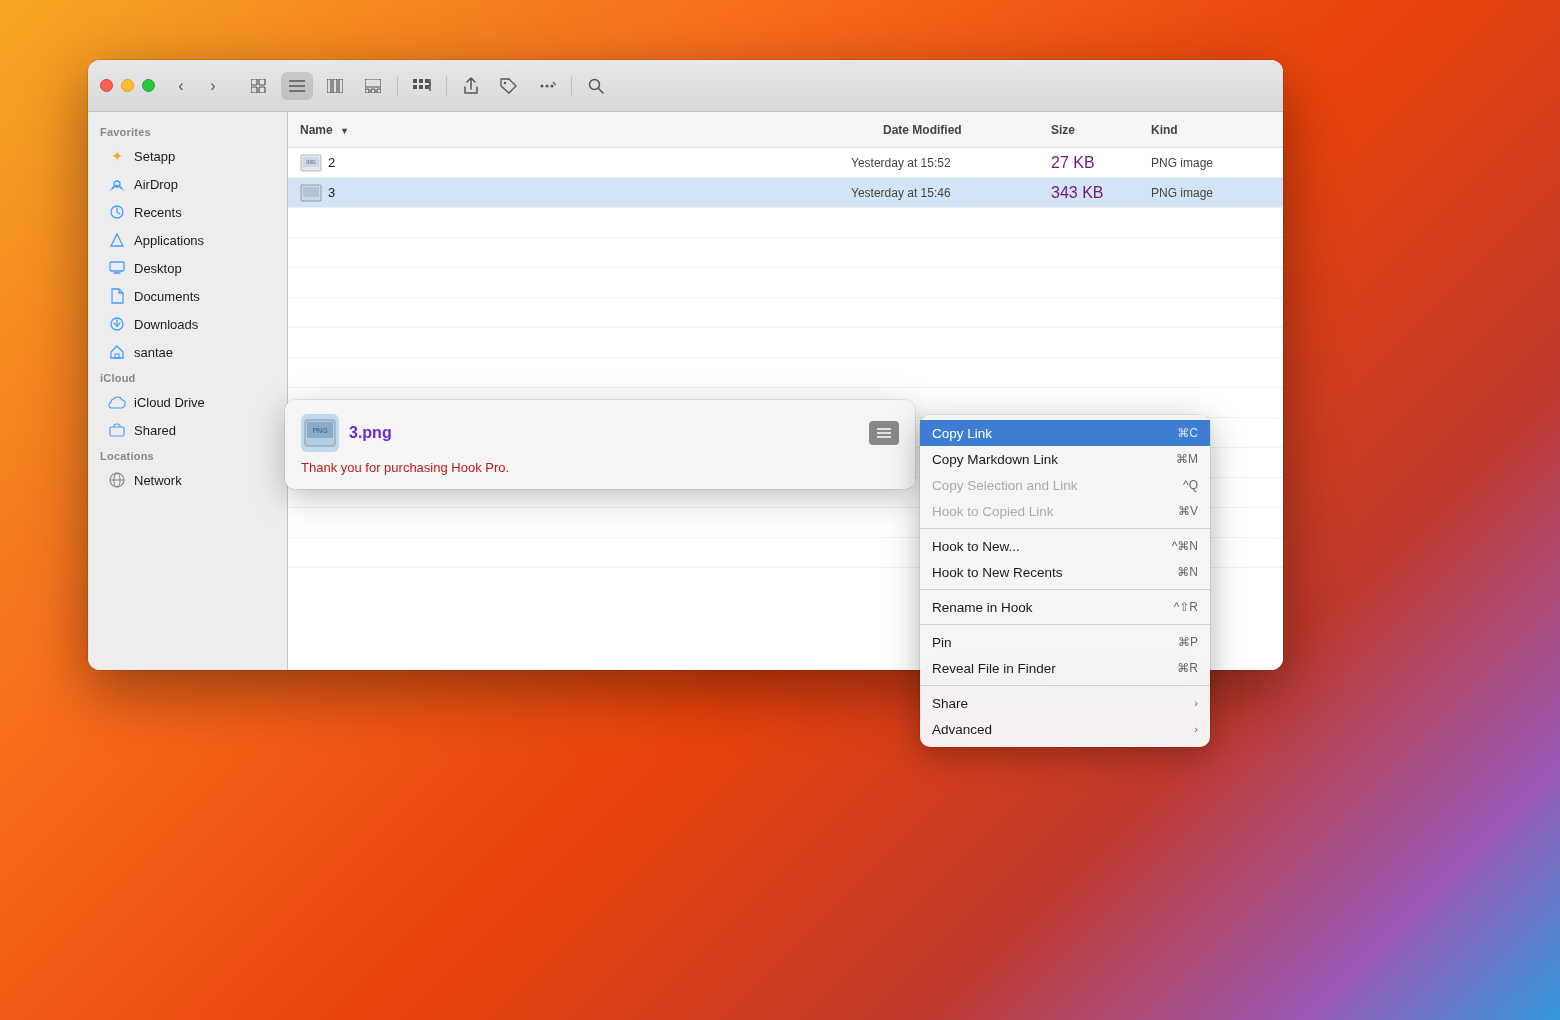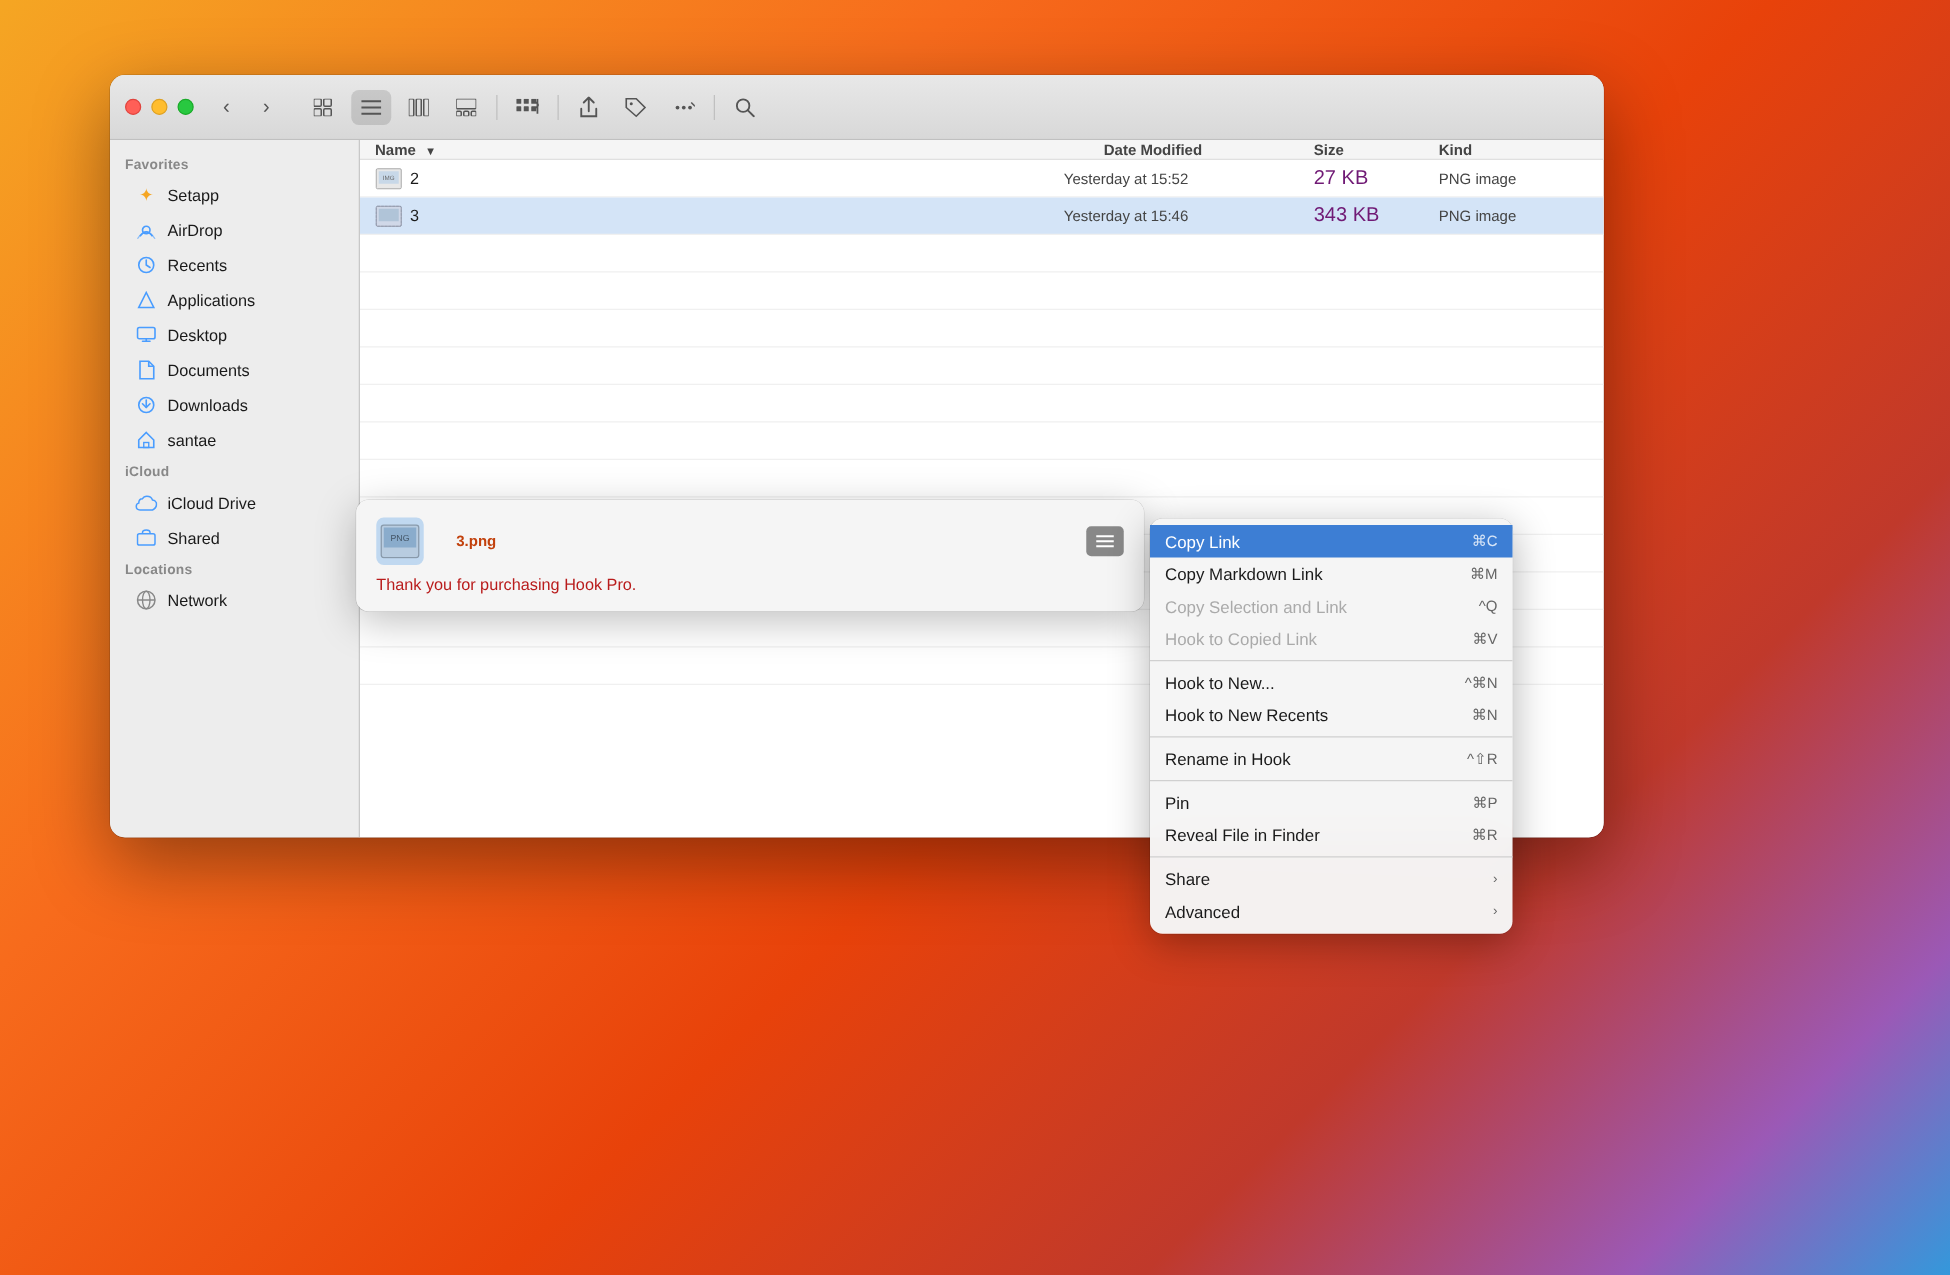--- a/index.html
+++ b/index.html
@@ -168,21 +168,21 @@
     .file-list {
       flex: 1;
       overflow-y: auto;
       background: #fff;
     }
 
     .file-list-header {
       display: flex;
       align-items: center;
       padding: 0 12px;
-      height: 16px;
+      height: 36px;
       background: #f5f5f5;
       border-bottom: 1px solid #e0e0e0;
       font-size: 12px;
       font-weight: 600;
       color: #444;
       position: sticky;
       top: 0;
     }
 
     .col-name { flex: 1; }
@@ -258,24 +258,23 @@
       background: #c0d8f0;
       border-radius: 6px;
       display: flex;
       align-items: center;
       justify-content: center;
       font-size: 22px;
       flex-shrink: 0;
     }
 
     .hook-popup-title {
-      font-size: 12px;
+      font-size: 16px;
       font-weight: 600;
-      color: #c2410c;
-      margin-left: 16px;
+      color: #6d28d9;
     }
 
     .hook-popup-menu-btn {
       margin-left: auto;
       width: 30px;
       height: 24px;
       background: #888;
       border-radius: 4px;
       display: flex;
       align-items: center;

